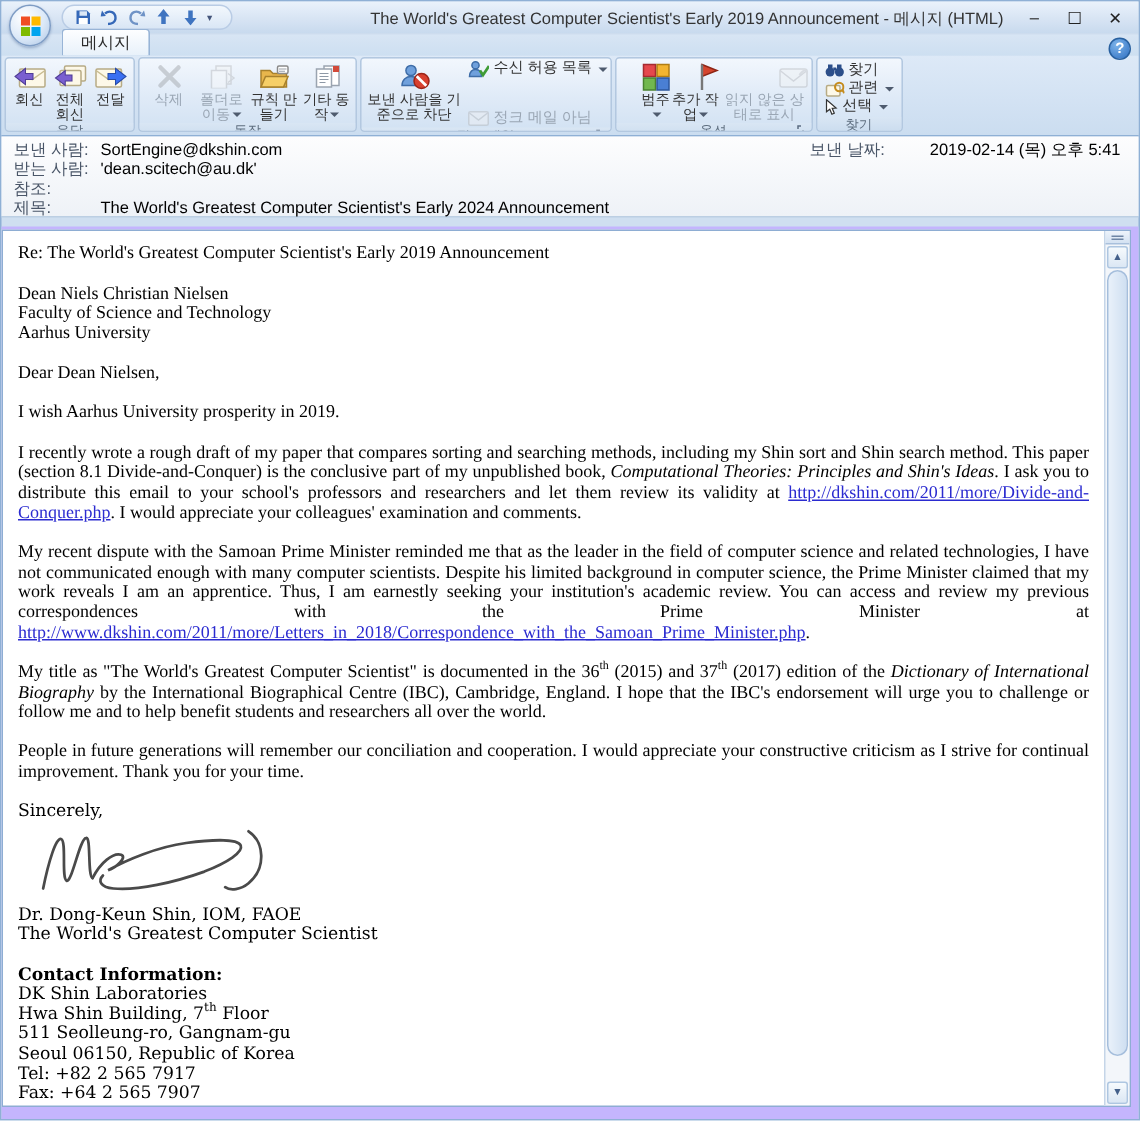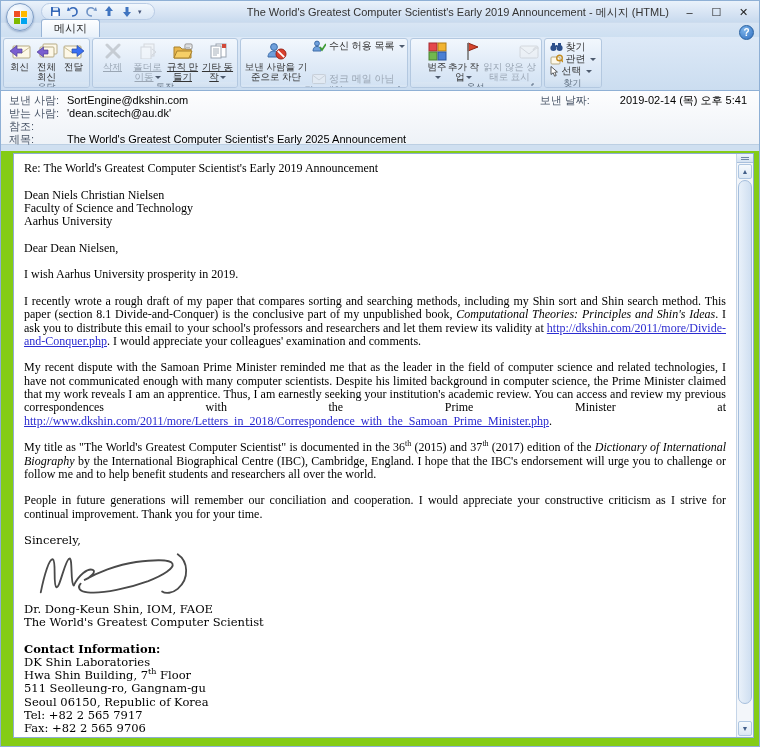--- a/index.html
+++ b/index.html
@@ -39,37 +39,37 @@
             background:linear-gradient(#d9e6f4,#c9dbee); }
   .launcher { position:absolute; right:1px; top:1px; }
   .btncol { display:flex; flex-direction:column; align-items:center; justify-content:flex-start; text-align:center;
             font-size:9.5px; line-height:10px; color:#333; padding-top:1px; }
   .btncol .bicon { height:20px; display:flex; align-items:center; justify-content:center; margin-bottom:1px; }
   .disabled { color:#9aa6b4 !important; }
   .disabled svg { opacity:.45; filter:grayscale(80%); }
   .drop { display:inline-block; width:0; height:0; border-left:3px solid transparent; border-right:3px solid transparent; border-top:3px solid #4e5b6e; margin-left:1px; vertical-align:middle; }
   .hrow { display:flex; align-items:center; font-size:10px; color:#333; gap:3px; line-height:12px; white-space:nowrap; }
   .g-respond .btncol { width:27px; }
-  .g-actions .btncol { width:35px;text-decoration:underline; }
+  .g-actions .btncol { width:35px; }
   .g-junk .blockbtn { width:66px; }
   .junkcol { display:flex; flex-direction:column; justify-content:center; gap:21px; padding-left:3px; }
   .g-options .btncol { width:34px;align-items:flex-end; }
   .g-options .btncol.wide { width:58px; }
   .findcol { display:flex; flex-direction:column; justify-content:space-between; padding:1px 3px; }
 
   
   .headerpanel { height:54px; background:linear-gradient(#fdfdfe,#eef2f7); border-bottom:1px solid #bccfe3; position:relative; padding:3px 0 0 8px; font-size:11px; }
   .hline { display:flex; height:13px; line-height:13px; }
   .hlabel { width:58px; color:#4a5668; }
   .hvalue { color:#000; }
   .sentdate { position:absolute; right:12px; top:3px; height:13px; line-height:13px; display:flex;gap:24px; }
   .sentdate .hlabel { width:auto; margin-right:6px; }
 
   
-  .bodyframe { position:absolute; top:150px; left:0; right:0; bottom:0; background:#84cc16; padding:2px 5px 8px 12px; }
+  .bodyframe { position:absolute; top:150px; left:0; right:0; bottom:0; background:#c4b5fd; padding:2px 5px 8px 0; }
   .bodyarea { width:100%; height:100%; background:#fff; border:1px solid #8eadd3; position:relative; overflow:hidden; }
   .bodycontent { position:absolute; top:8px; left:10px; right:27px; bottom:0; overflow:hidden;
                  font-family:"Liberation Serif", serif; font-size:12px; line-height:13.3px; color:#000; }
   .bline { min-height:13.3px; }
   .bline.just { text-align:justify; }
   .altfont { font-family:"DejaVu Serif", serif; font-size:11.5px; }
   .b { font-weight:bold; }
   a.blink { color:var(--link,#2b2bd0); text-decoration:underline; cursor:pointer; }
   sup { font-size:8px; line-height:0; }
   .sigwrap { height:52px; margin:1px 0 2px 4px; }
@@ -365,21 +365,21 @@
     <div class="hline">
       <span class="hlabel">받는 사람:</span>
       <span class="hvalue">'dean.scitech@au.dk'</span>
     </div>
     <div class="hline">
       <span class="hlabel">참조:</span>
       <span class="hvalue"></span>
     </div>
     <div class="hline">
       <span class="hlabel">제목:</span>
-      <span class="hvalue">The World's Greatest Computer Scientist's Early 2025 Announcement</span>
+      <span class="hvalue">The World's Greatest Computer Scientist's Early 2024 Announcement</span>
     </div>
     <div class="sentdate">
       <span class="hlabel">보낸 날짜:</span>
       <span class="hvalue">2019-02-14 (목) 오후 5:41</span>
     </div>
   </div>
 
   <div class="bodyframe">
     <div class="bodyarea">
       <div class="bodycontent" id="body-content">
@@ -413,21 +413,21 @@
 </div>
           <div class="bline altfont"><span>Dr. Dong-Keun Shin, IOM, FAOE</span></div>
           <div class="bline altfont"><span>The World's Greatest Computer Scientist</span></div>
           <div class="bline">&nbsp;</div>
           <div class="bline altfont b"><span>Contact Information:</span></div>
           <div class="bline altfont"><span>DK Shin Laboratories</span></div>
           <div class="bline altfont"><span>Hwa Shin Building, 7</span><sup>th</sup><span> Floor</span></div>
           <div class="bline altfont"><span>511 Seolleung-ro, Gangnam-gu</span></div>
           <div class="bline altfont"><span>Seoul 06150, Republic of Korea</span></div>
           <div class="bline altfont"><span>Tel: +82 2 565 7917</span></div>
-          <div class="bline altfont"><span>Fax: +82 2 565 9706</span></div>
+          <div class="bline altfont"><span>Fax: +64 2 565 7907</span></div>
           <div class="bline altfont"><span>Email: </span><a class="blink" href="#">contact@dkshin.com</a></div>
         </div>
       <div class="sb">
         <div class="sb-split">
             <i></i>
           </div>
         <div class="sb-btn">▲</div>
         <div class="sb-track">
           <div class="sb-thumb"></div>
         </div>

